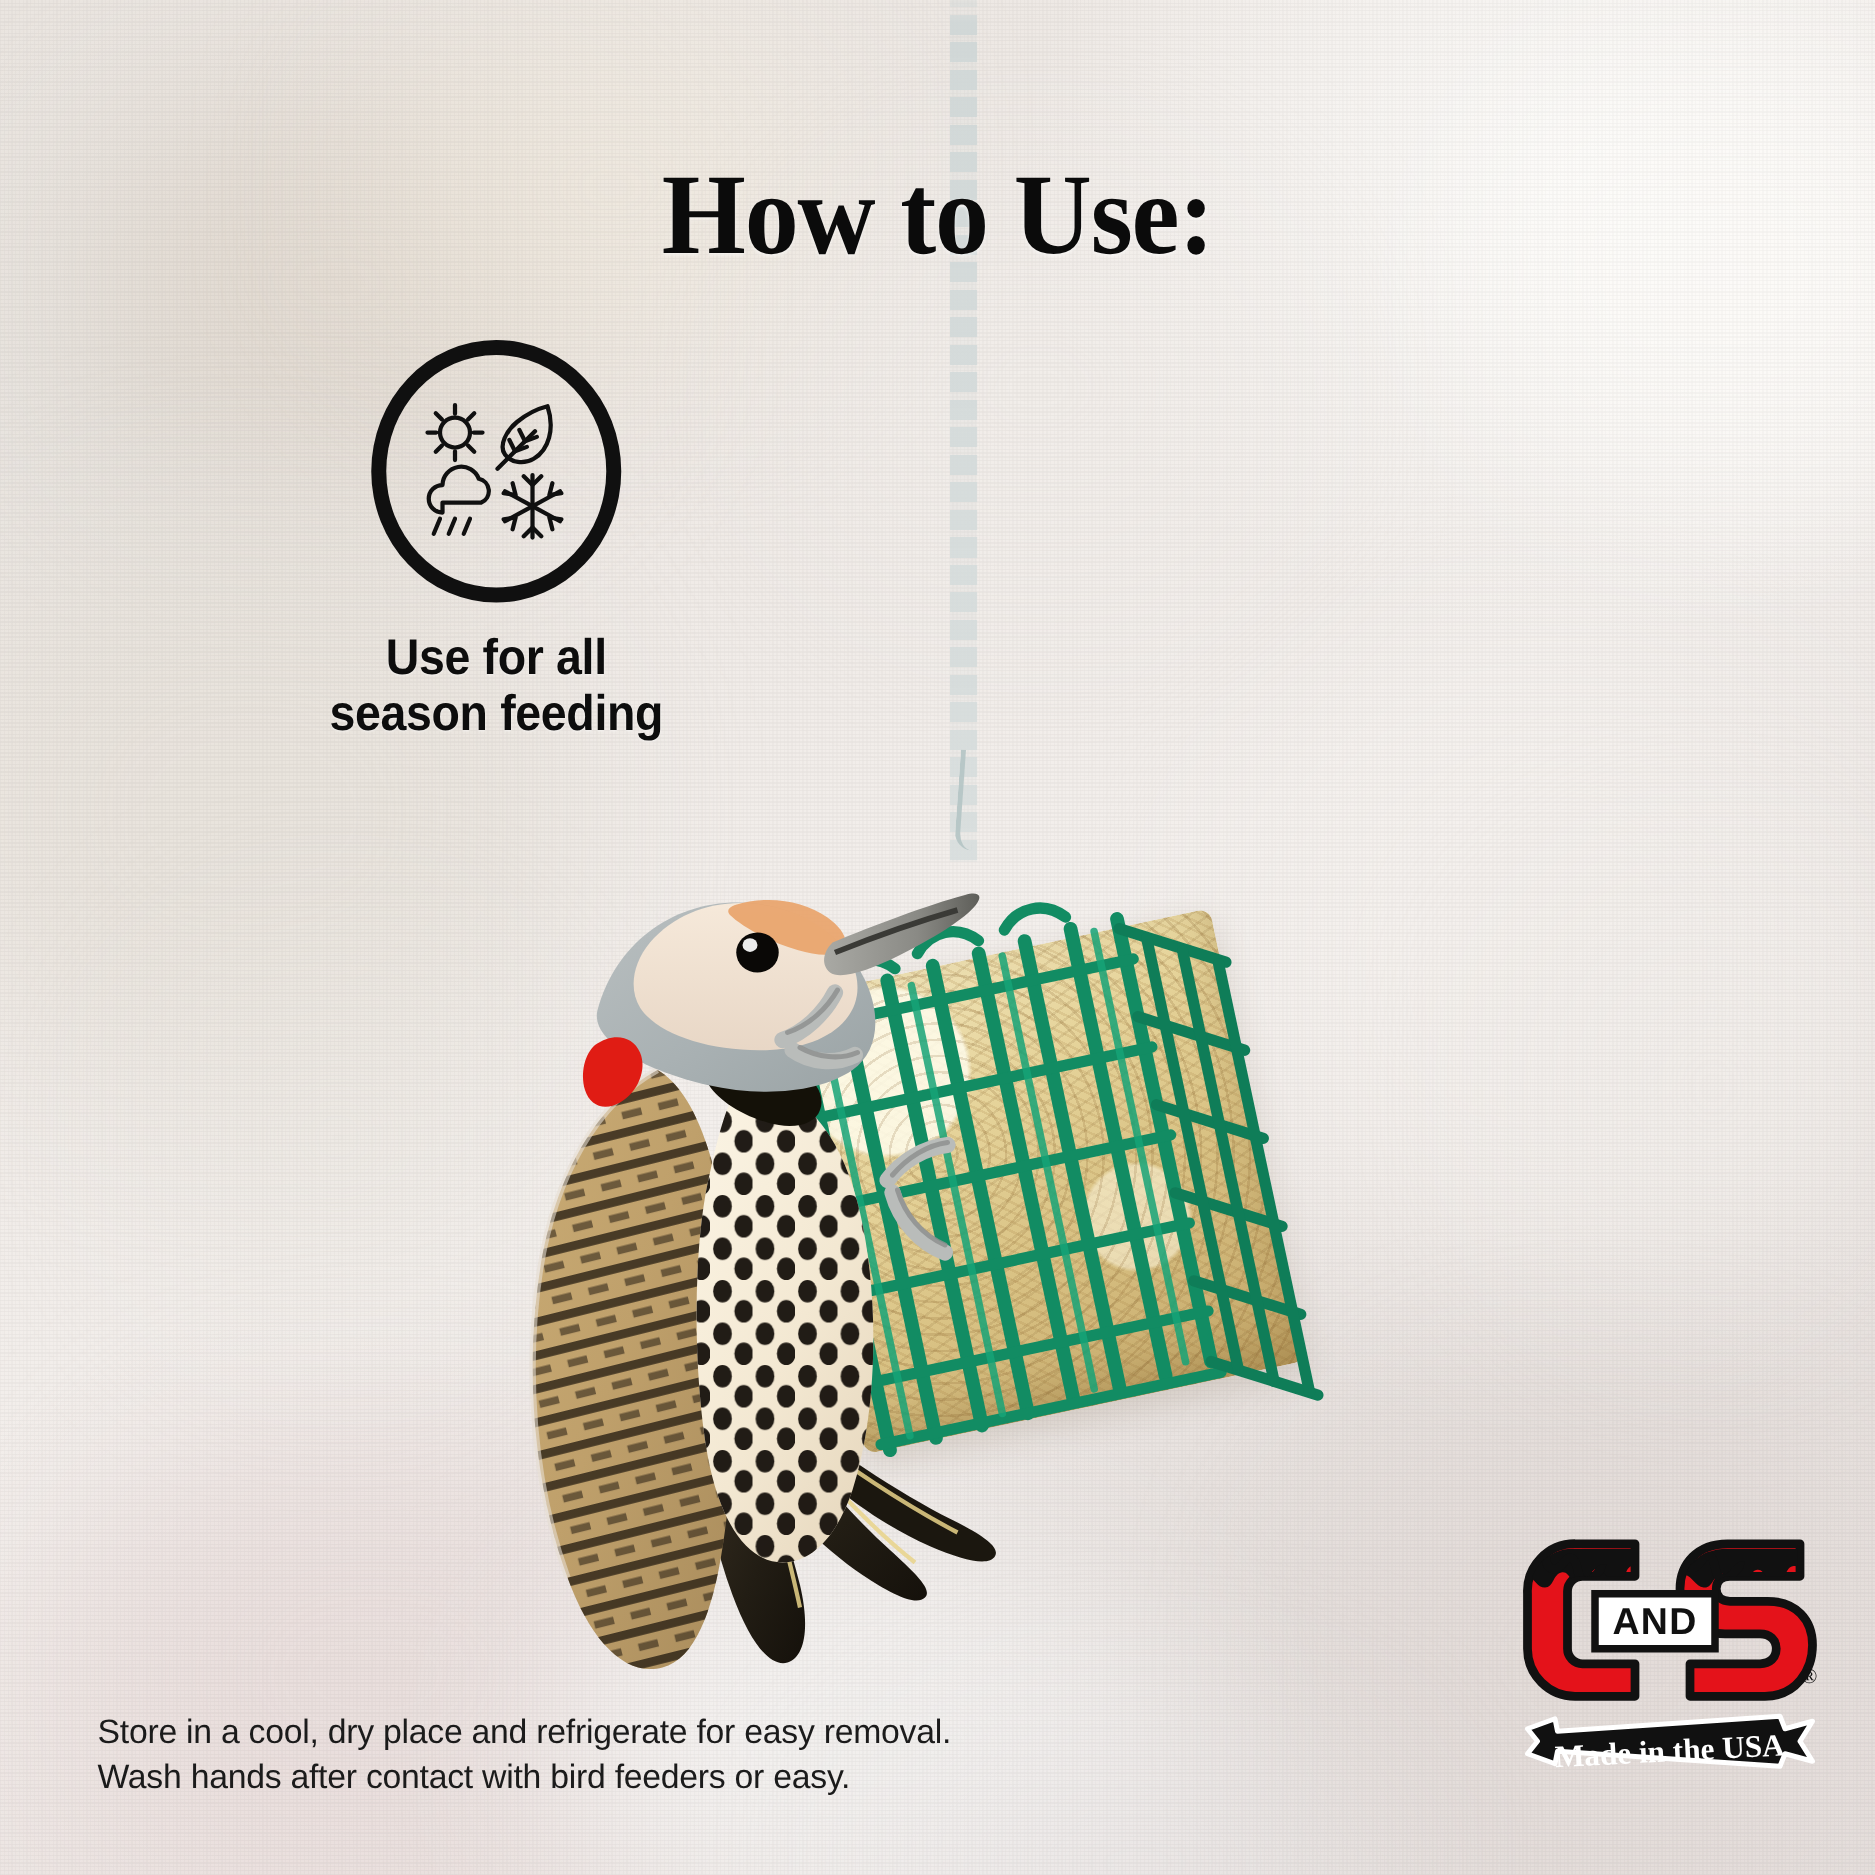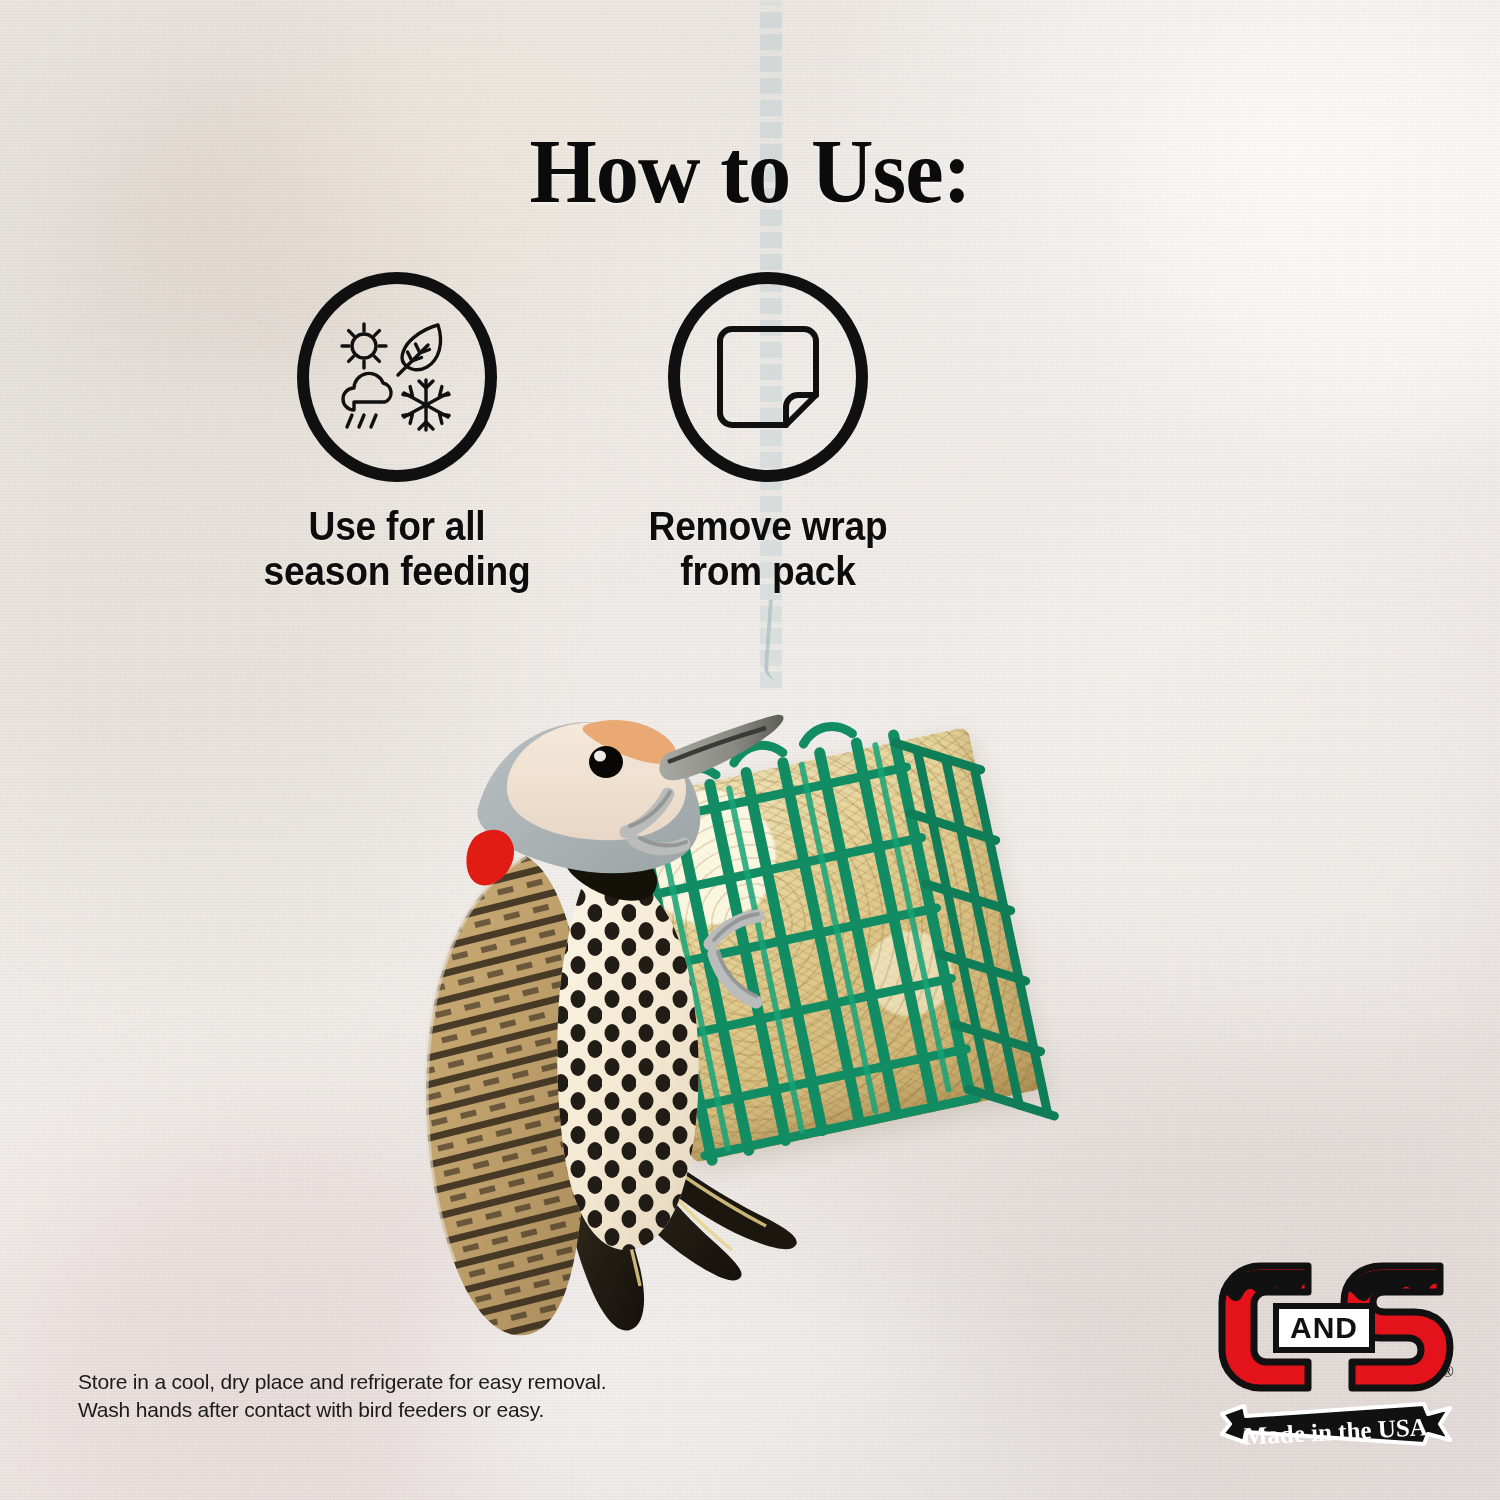--- a/index.html
+++ b/index.html
@@ -97,27 +97,27 @@
   .cage{position:absolute;left:255px;top:60px;width:500px;height:500px;transform:rotate(-12deg);}
   .cage svg{overflow:visible;}
 
   
   .bird{position:absolute;left:0px;top:10px;width:560px;height:700px;}
   .bird svg{overflow:visible;}
 
   
   .disclaimer{
     position:absolute;left:78px;top:1368px;width:760px;
-    font-family:"Liberation Sans",sans-serif;font-size:21px;line-height:1.33;
+    font-family:"Liberation Sans",sans-serif;font-size:27px;line-height:1.33;
     color:#1b1b1b;letter-spacing:-.2px;
   }
   .disclaimer div{white-space:nowrap;}
 
   
-  .logo{position:absolute;left:1212px;top:1248px;width:248px;height:226px;}
+  .logo{position:absolute;left:1212px;top:1217px;width:248px;height:226px;}
   .logo-letters{position:relative;width:248px;height:160px;}
   .logo-letters svg{display:block;}
   .reg{position:absolute;right:6px;bottom:26px;font-size:17px;color:#111;
        font-family:"Liberation Serif",serif;}
   .ribbon{position:absolute;left:4px;top:152px;width:240px;height:62px;}
   .ribbon svg{display:block;}
 </style>
 </head>
 <body>
 
@@ -175,32 +175,20 @@
             <path d="M105.5 82l9.6-1.4M105.5 82l2.4-9.4M78.5 100l-9.6 1.4M78.5 100l-2.4 9.4"></path>
           </g>
         </svg>
       </div>
       <div class="cap">
         <span>Use for all</span><br>
         <span>season feeding</span>
       </div>
     </div>
 
-    <div class="step s1">
-      <div class="circ">
-        <svg width="120" height="120" viewBox="0 0 120 120" fill="none" stroke="#101010" stroke-width="6" stroke-linecap="round" stroke-linejoin="round">
-          <path d="M24 12h72a12 12 0 0112 12v54l-30 30H24a12 12 0 01-12-12V24a12 12 0 0112-12z"></path>
-          <path d="M108 78H90a12 12 0 00-12 12v18"></path>
-        </svg>
-      </div>
-      <div class="cap">
-        <span>Remove wrap</span><br>
-        <span>from pack</span>
-      </div>
-    </div>
 
   </div>
 
   <div class="photo">
 
     <div class="suet"></div>
 
     <div class="cage">
       <svg width="500" height="500" viewBox="0 0 500 500" fill="none" stroke="#128c63" stroke-width="11" stroke-linecap="round">
 

